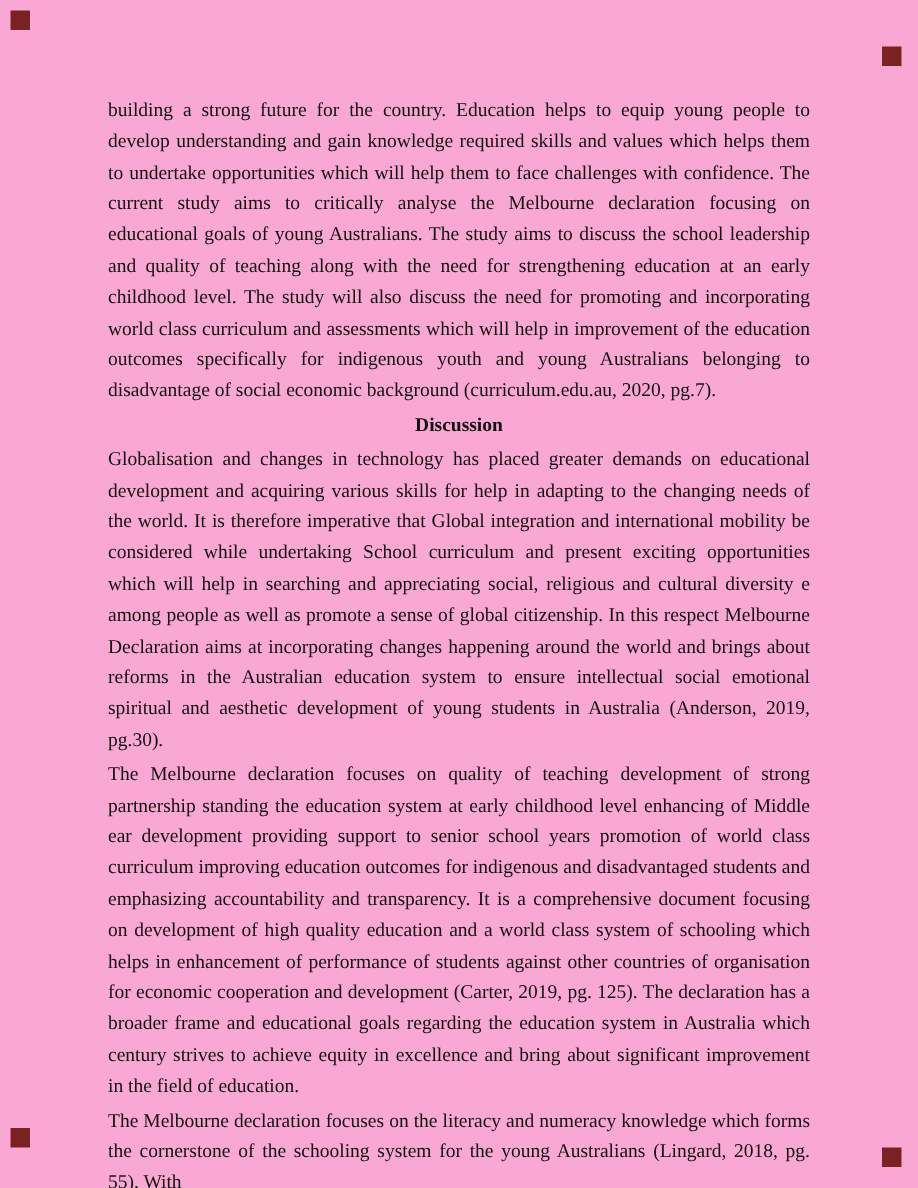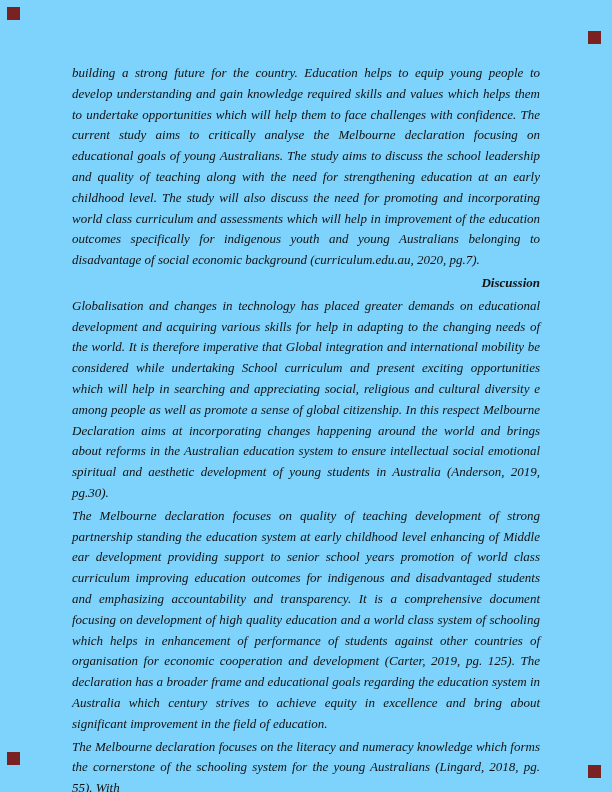--- a/index.html
+++ b/index.html
@@ -4,25 +4,24 @@
 <style>
   html, body {
     margin: 0;
     padding: 0;
     background: #ffffff;
   }
   .page {
     position: relative;
     width: 612px;
     height: 792px;
-    background: #7dd3fc;
+    background: #f9a8d4;
     overflow: hidden;
     font-family: "Liberation Serif", serif;
     color: #111111;
-    font-style: italic;
   }
   .corner-marker {
     position: absolute;
     width: 13px;
     height: 13px;
     background: #7a2121;
   }
   .marker-tl { left: 7px;  top: 7px; }
   .marker-tr { right: 11px; top: 31px; }
   .marker-bl { left: 7px;  bottom: 27px; }
@@ -39,21 +38,21 @@
     font-size: 13px;
     line-height: 20.8px;
     text-align: justify;
     text-justify: inter-word;
   }
   .content h2.section-heading {
     margin: 1px 0 2px 0;
     font-size: 13px;
     line-height: 20.8px;
     font-weight: bold;
-    text-align: right;
+    text-align: center;
   }
 </style>
 </head>
 <body>
 
 <div class="page">
 
   <div class="corner-marker marker-tl"></div>
   <div class="corner-marker marker-tr"></div>
   <div class="corner-marker marker-bl"></div>

